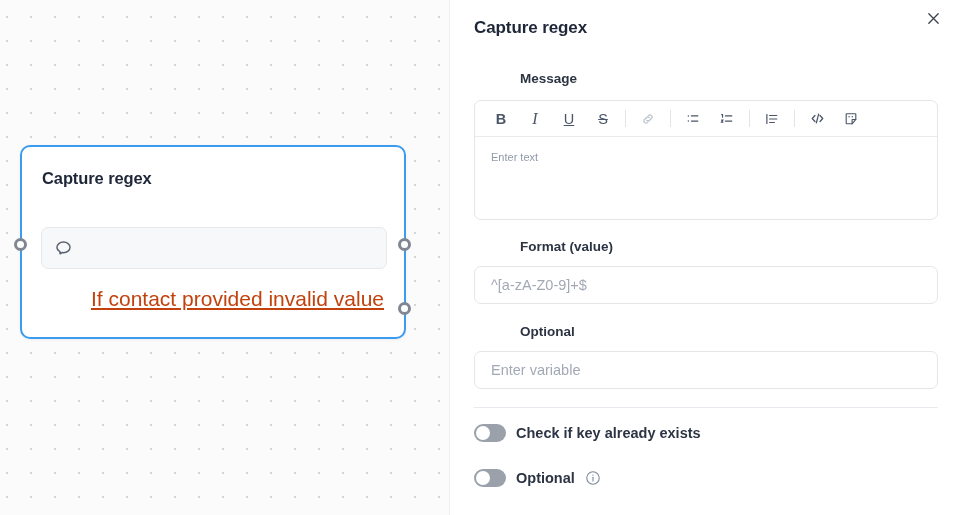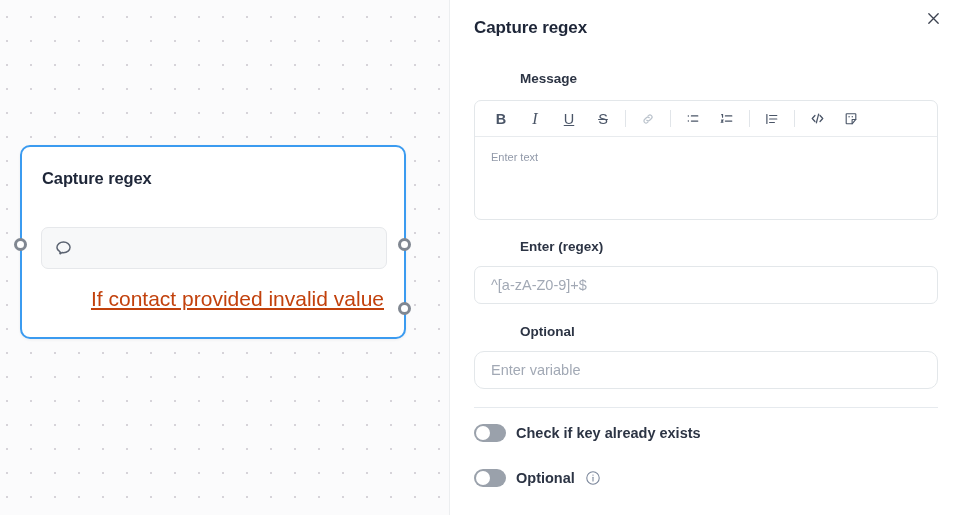--- a/index.html
+++ b/index.html
@@ -337,25 +337,25 @@
             <path d="M16 10.6h-4.6V16"></path>
             <circle cx="7.6" cy="7.2" r="0.9" fill="currentColor" stroke="none"></circle>
             <circle cx="11.6" cy="7.2" r="0.9" fill="currentColor" stroke="none"></circle>
           </svg>
         </div>
 
       </div>
       <div id="editor-body">Enter text</div>
     </div>
 
-    <div class="field-label" style="top:239px">Enter (regex)</div>
+    <div class="field-label" style="top:239px">Format (value)</div>
     <input class="text-input" style="top: 266px;" placeholder="^[a-zA-Z0-9]+$">
 
     <div class="field-label" style="top:324px">Optional</div>
-    <input class="text-input" style="top: 351px; border-radius: 10px;" placeholder="Enter variable">
+    <input class="text-input" style="top: 351px;" placeholder="Enter variable">
 
     <div id="divider"></div>
 
     <div class="toggle-row" style="top:424px">
       <div class="toggle">
         <div class="knob"></div>
       </div>
       <div class="toggle-label">Check if key already exists</div>
     </div>
 

